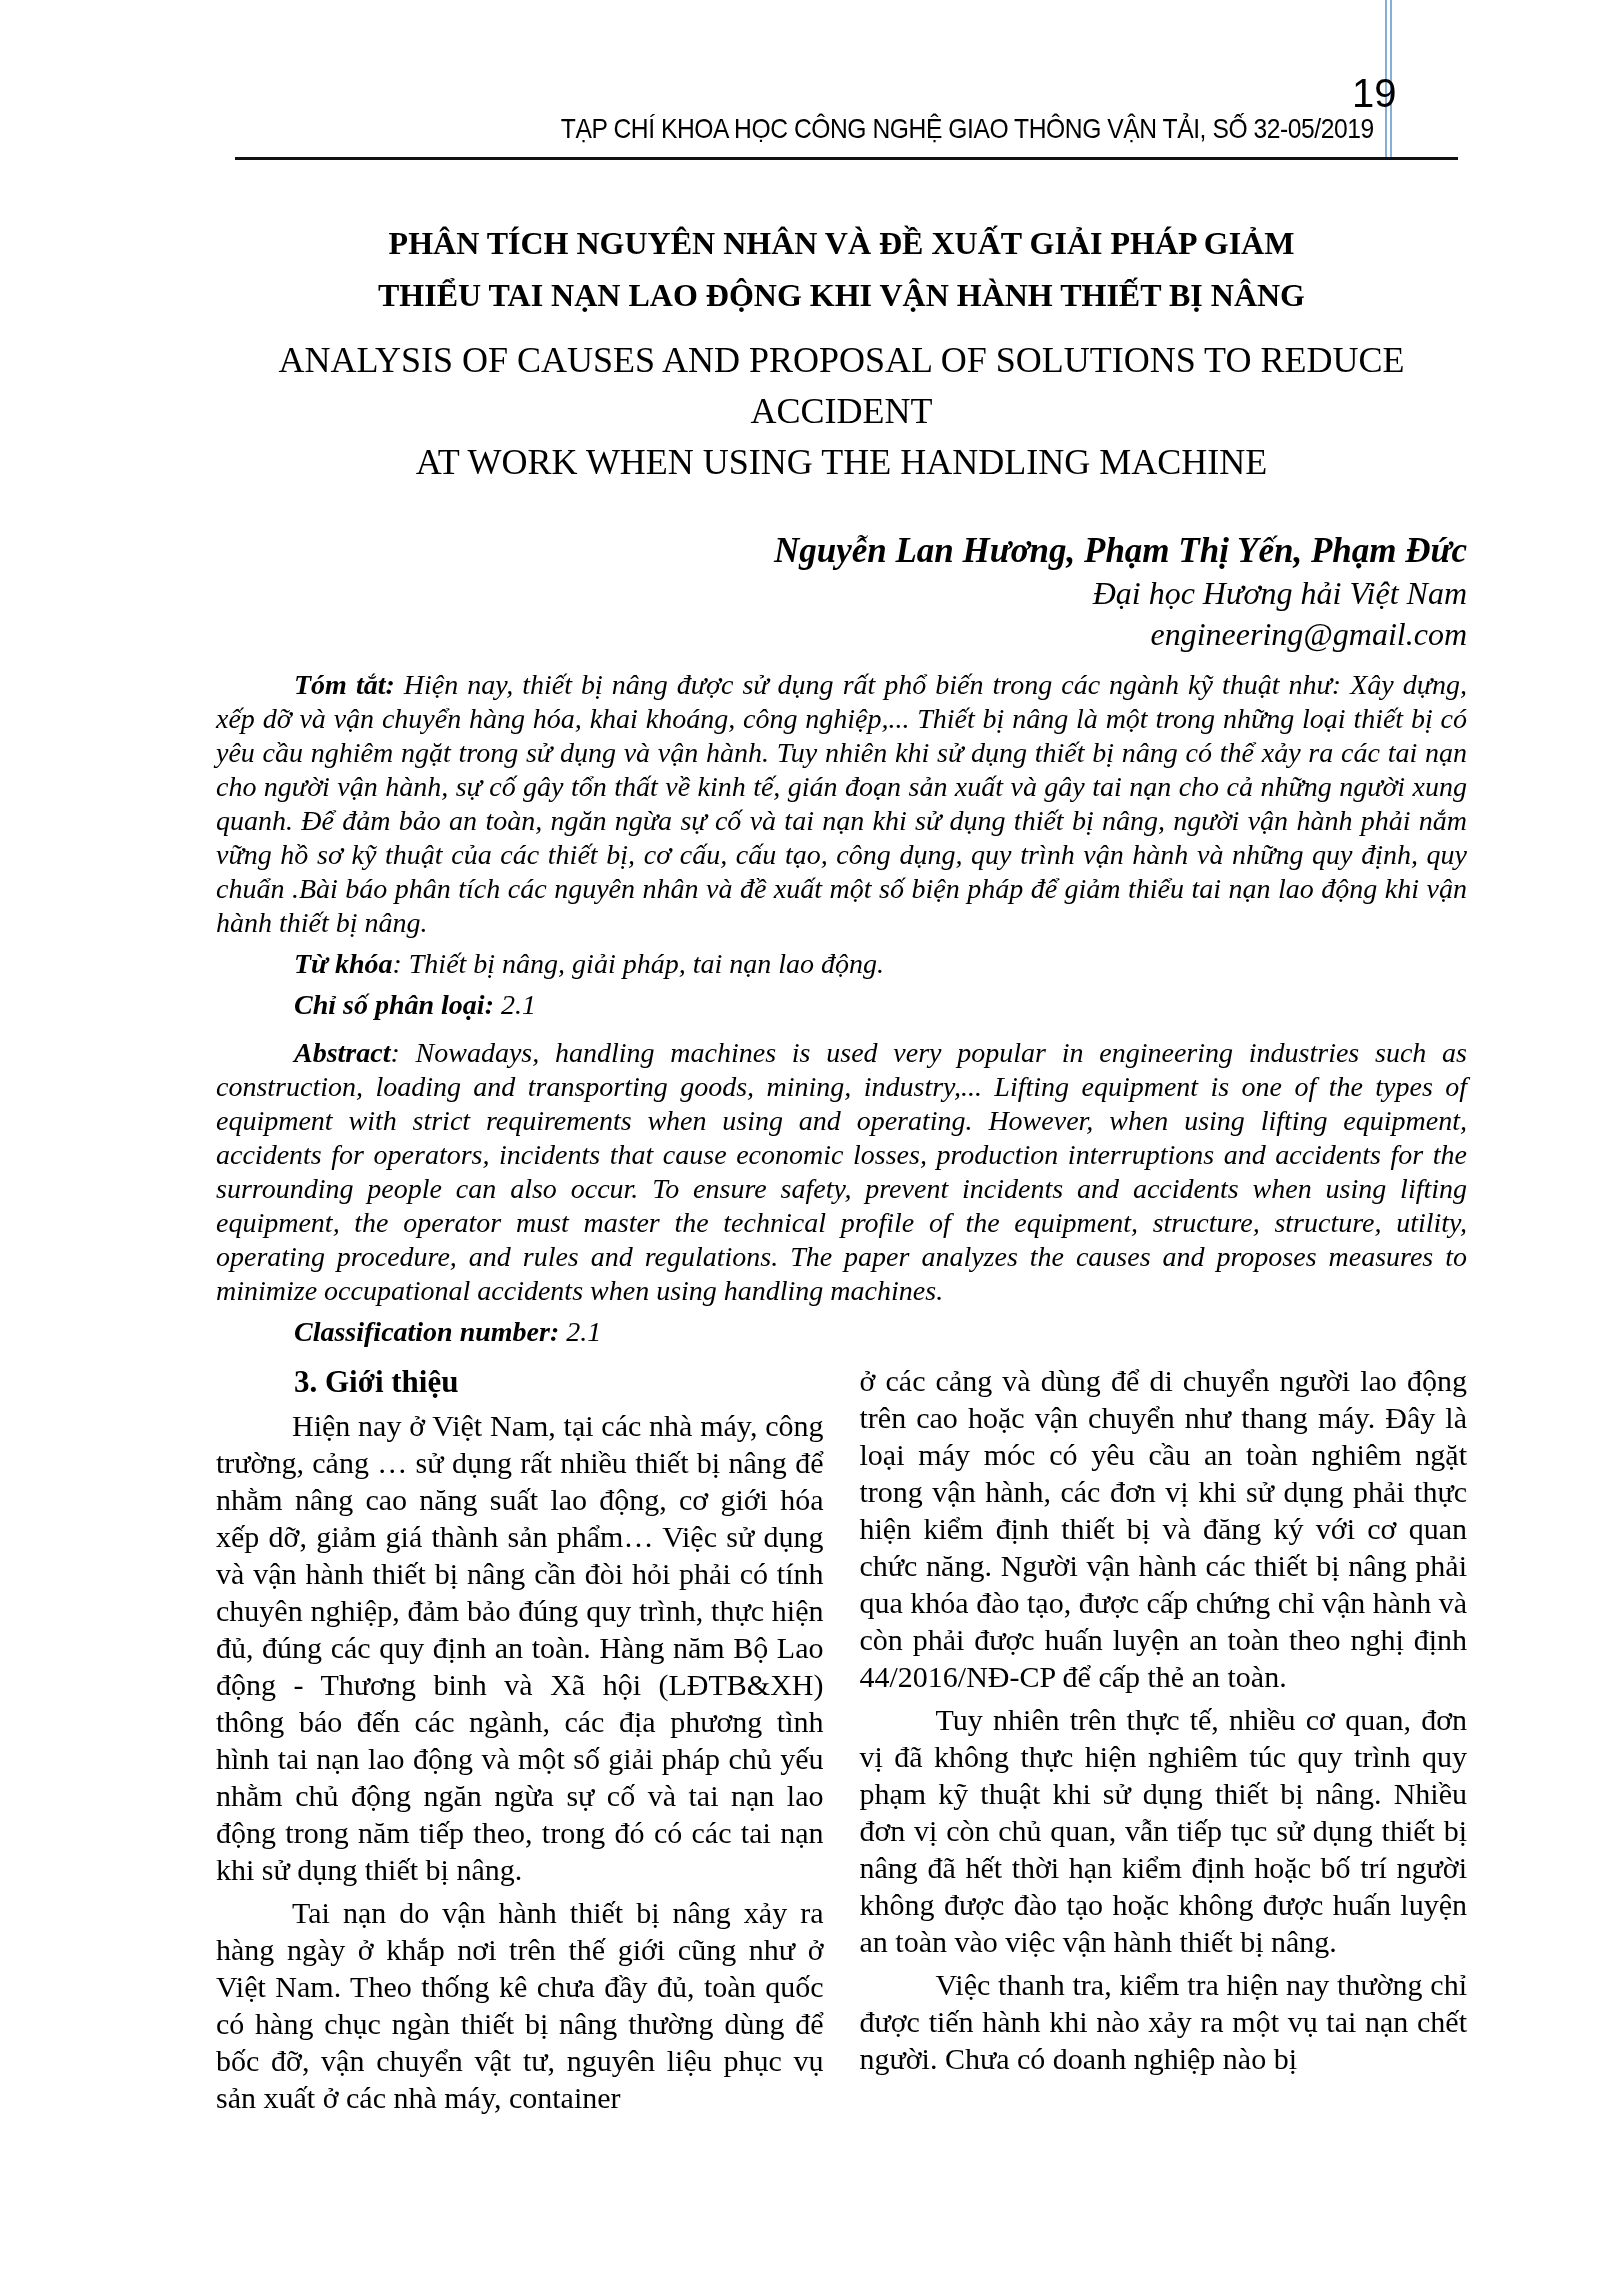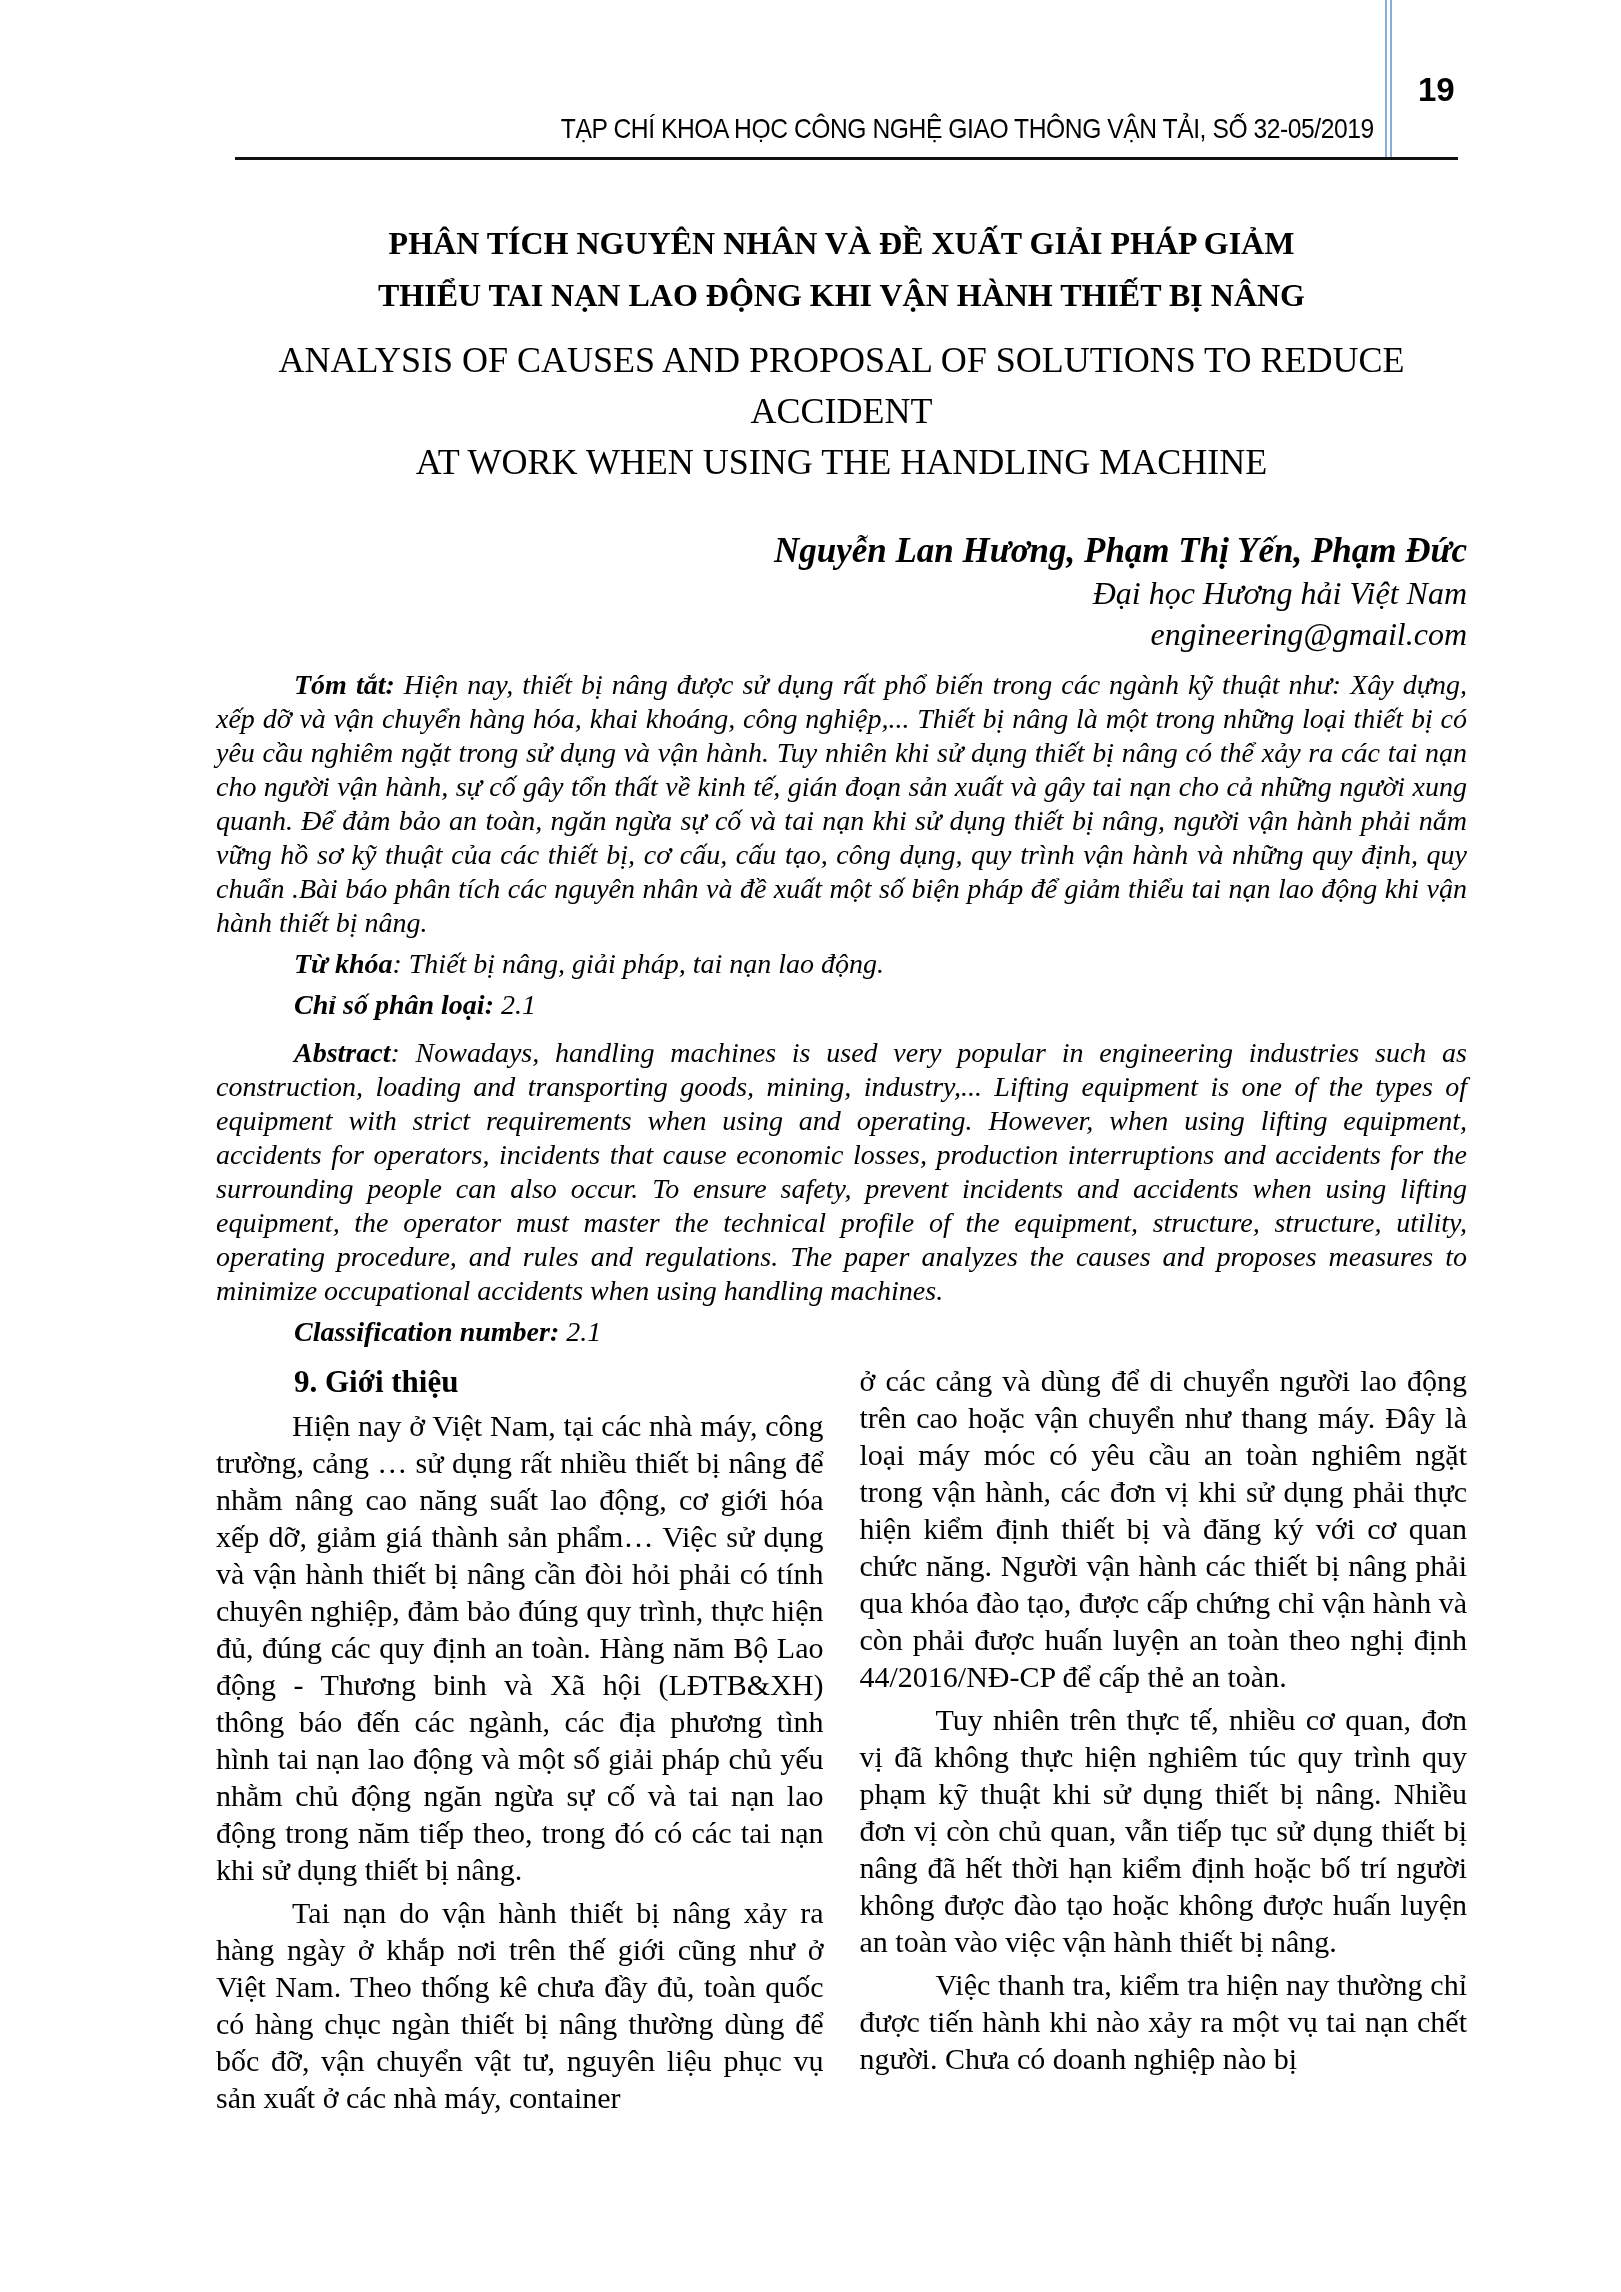--- a/index.html
+++ b/index.html
@@ -19,23 +19,23 @@
     font-family:"Liberation Sans", sans-serif;
     font-size:28px;letter-spacing:-0.5px;white-space:nowrap;
     transform:scaleX(0.88);transform-origin:100% 100%;
   }
   .blue-line{
     position:absolute;left:1385px;top:0;height:160px;width:6.9px;
     box-sizing:border-box;
     border-left:2px solid #86aed9;border-right:2.9px solid #86aed9;
   }
   .page-number{
-    position:absolute;left:1418px;top:73px;
+    position:absolute;left:1352px;top:73px;
     font-family:"Liberation Sans", sans-serif;
-    font-weight:bold;font-size:33px;line-height:1;
+    font-weight:normal;font-size:40px;line-height:1;
   }
   .header-rule{position:absolute;left:235px;top:157px;width:1223px;height:2.9px;background:#111;}
   
   .content{padding:0 154px 0 216px;}
   .title-vi{
     margin:57px 0 0;text-align:center;
     font-weight:bold;font-size:32px;line-height:52px;
   }
   .title-en{
     margin:13.7px 0 0;text-align:center;
@@ -95,21 +95,21 @@
       <p class="meta"><span class="bi">Chỉ số phân loại:</span><span> 2.1</span></p>
     </section>
 
     <section class="abstract">
       <p><span class="bi">Abstract</span><span>: Nowadays, handling machines is used very popular in engineering industries such as construction, loading and transporting goods, mining, industry,... Lifting equipment is one of the types of equipment with strict requirements when using and operating. However, when using lifting equipment, accidents for operators, incidents that cause economic losses, production interruptions and accidents for the surrounding people can also occur. To ensure safety, prevent incidents and accidents when using lifting equipment, the operator must master the technical profile of the equipment, structure, structure, utility, operating procedure, and rules and regulations. The paper analyzes the causes and proposes measures to minimize occupational accidents when using handling machines.</span></p>
       <p class="meta"><span class="bi">Classification number:</span><span> 2.1</span></p>
     </section>
 
     <section class="columns">
       <div class="col">
-        <h3>9. Giới thiệu</h3>
+        <h3>3. Giới thiệu</h3>
         <p>Hiện nay ở Việt Nam, tại các nhà máy, công trường, cảng … sử dụng rất nhiều thiết bị nâng để nhằm nâng cao năng suất lao động, cơ giới hóa xếp dỡ, giảm giá thành sản phẩm… Việc sử dụng và vận hành thiết bị nâng cần đòi hỏi phải có tính chuyên nghiệp, đảm bảo đúng quy trình, thực hiện đủ, đúng các quy định an toàn. Hàng năm Bộ Lao động - Thương binh và Xã hội (LĐTB&amp;XH) thông báo đến các ngành, các địa phương tình hình tai nạn lao động và một số giải pháp chủ yếu nhằm chủ động ngăn ngừa sự cố và tai nạn lao động trong năm tiếp theo, trong đó có các tai nạn khi sử dụng thiết bị nâng.</p>
         <p>Tai nạn do vận hành thiết bị nâng xảy ra hàng ngày ở khắp nơi trên thế giới cũng như ở Việt Nam. Theo thống kê chưa đầy đủ, toàn quốc có hàng chục ngàn thiết bị nâng thường dùng để bốc đỡ, vận chuyển vật tư, nguyên liệu phục vụ sản xuất ở các nhà máy, container</p>
       </div>
       <div class="col">
         <p class="no-indent">ở các cảng và dùng để di chuyển người lao động trên cao hoặc vận chuyển như thang máy. Đây là loại máy móc có yêu cầu an toàn nghiêm ngặt trong vận hành, các đơn vị khi sử dụng phải thực hiện kiểm định thiết bị và đăng ký với cơ quan chức năng. Người vận hành các thiết bị nâng phải qua khóa đào tạo, được cấp chứng chỉ vận hành và còn phải được huấn luyện an toàn theo nghị định 44/2016/NĐ-CP để cấp thẻ an toàn.</p>
         <p>Tuy nhiên trên thực tế, nhiều cơ quan, đơn vị đã không thực hiện nghiêm túc quy trình quy phạm kỹ thuật khi sử dụng thiết bị nâng. Nhiều đơn vị còn chủ quan, vẫn tiếp tục sử dụng thiết bị nâng đã hết thời hạn kiểm định hoặc bố trí người không được đào tạo hoặc không được huấn luyện an toàn vào việc vận hành thiết bị nâng.</p>
         <p>Việc thanh tra, kiểm tra hiện nay thường chỉ được tiến hành khi nào xảy ra một vụ tai nạn chết người. Chưa có doanh nghiệp nào bị</p>
       </div>
     </section>
 

